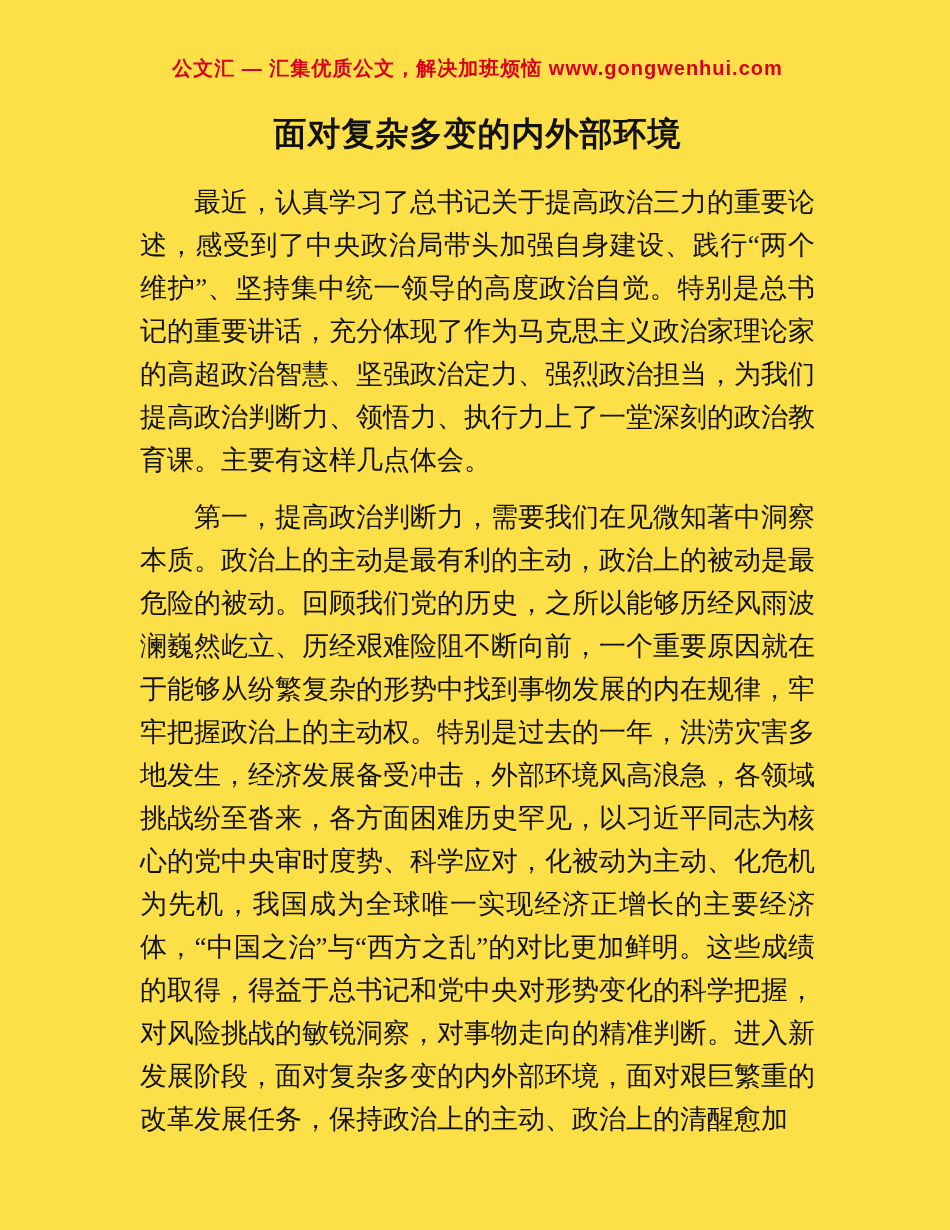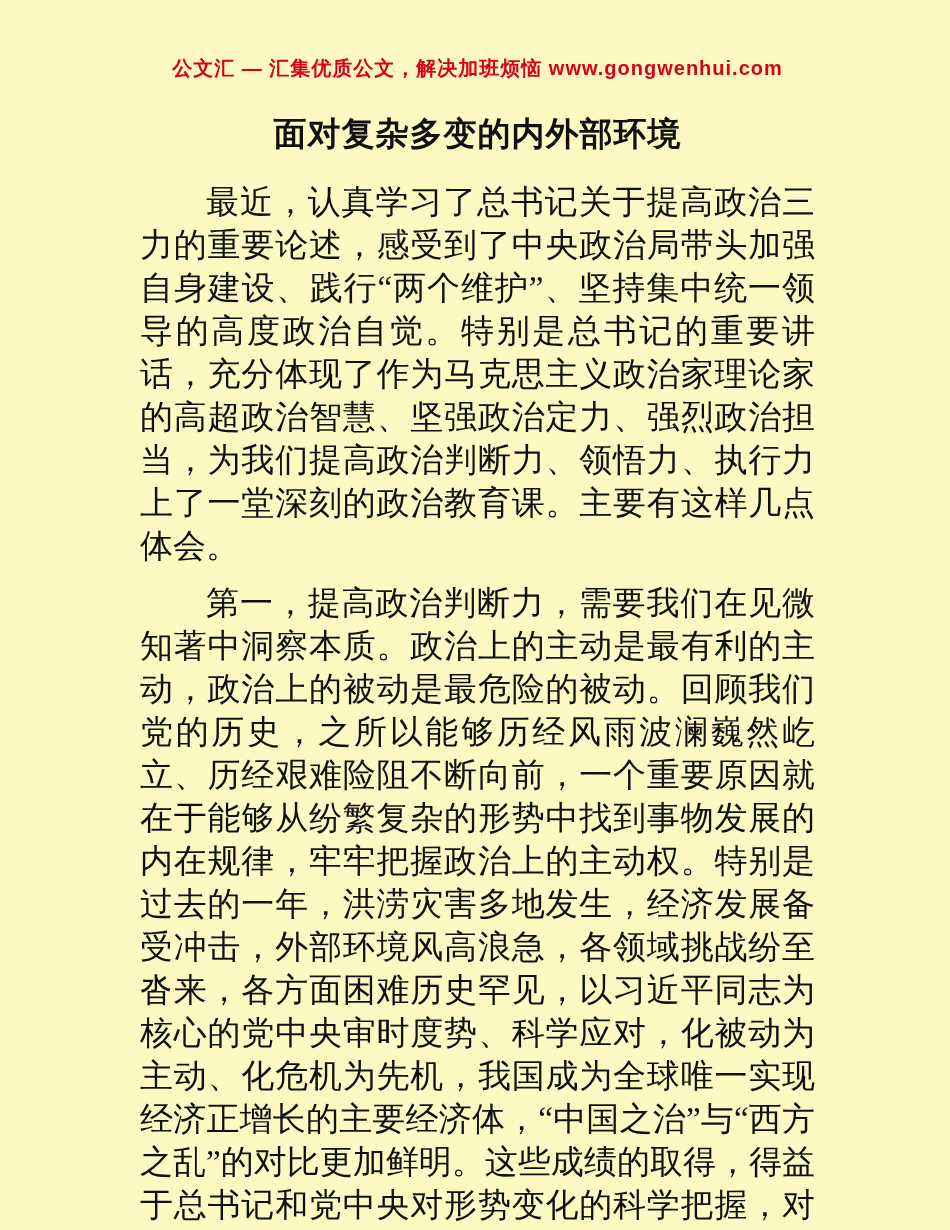--- a/index.html
+++ b/index.html
@@ -12,40 +12,40 @@
     height: 1230px;
     overflow: hidden;
     font-family: "Liberation Serif", serif;
     color: #111111;
   }
   .page {
     box-sizing: border-box;
     width: 950px;
     height: 1230px;
     padding: 55px 135px 0 140px;
-    background: #fef9c3;
+    background: #fde047;
   }
   .watermark-header {
     text-align: center;
     color: #d9001b;
     font-size: 20px;
     font-weight: bold;
     letter-spacing: 1px;
     margin: 0 0 30px 0;
     font-family: "Liberation Sans", sans-serif;
   }
   .doc-title {
     text-align: center;
     font-size: 33px;
     font-weight: bold;
     margin: 0 0 24px 0;
     letter-spacing: 1px;
   }
   .body-para {
-    font-size: 33px;
+    font-size: 27px;
     line-height: 43px;
     text-align: justify;
     text-indent: 2em;
     margin: 0 0 14px 0;
     word-break: break-all;
   }
 </style>
 </head>
 <body>
 

